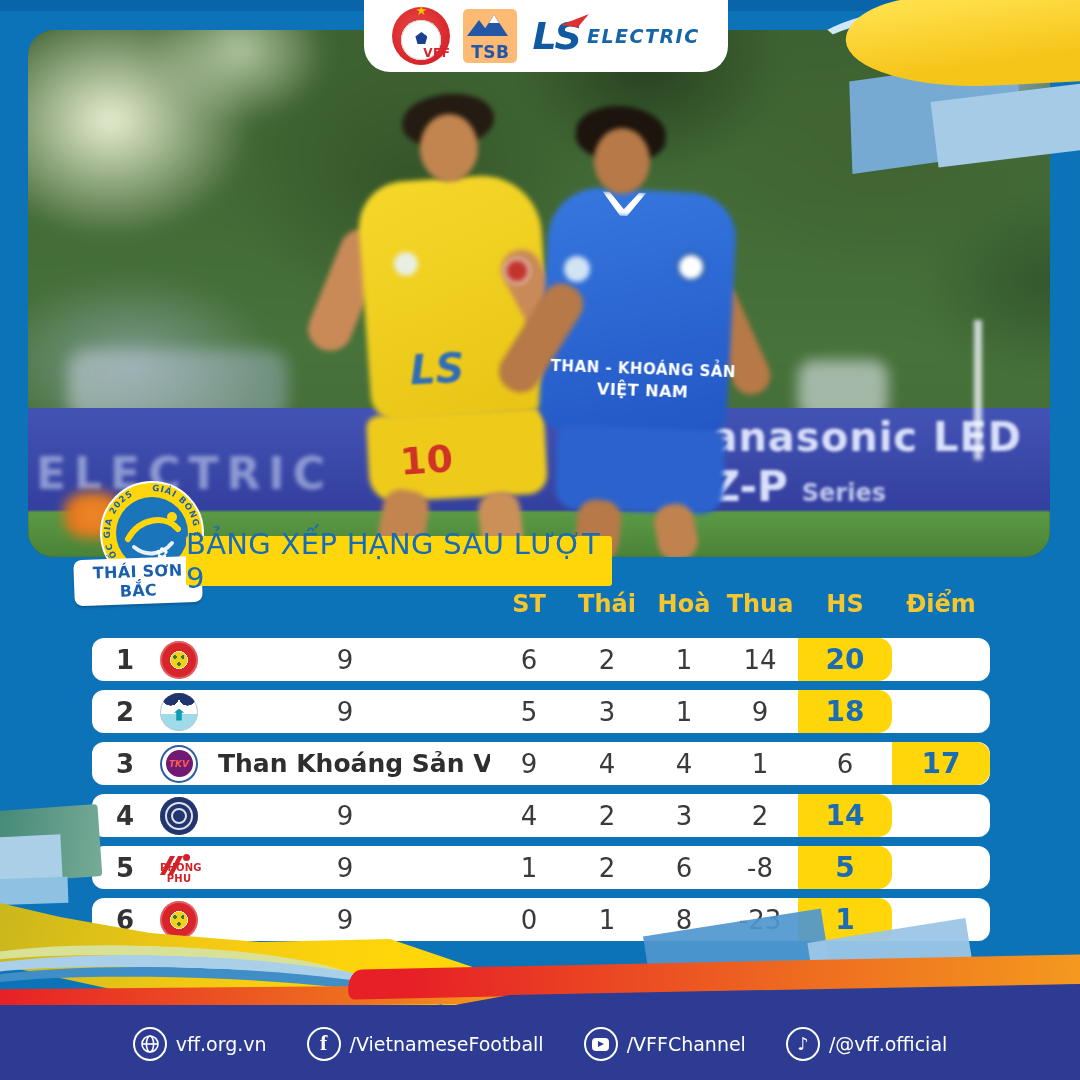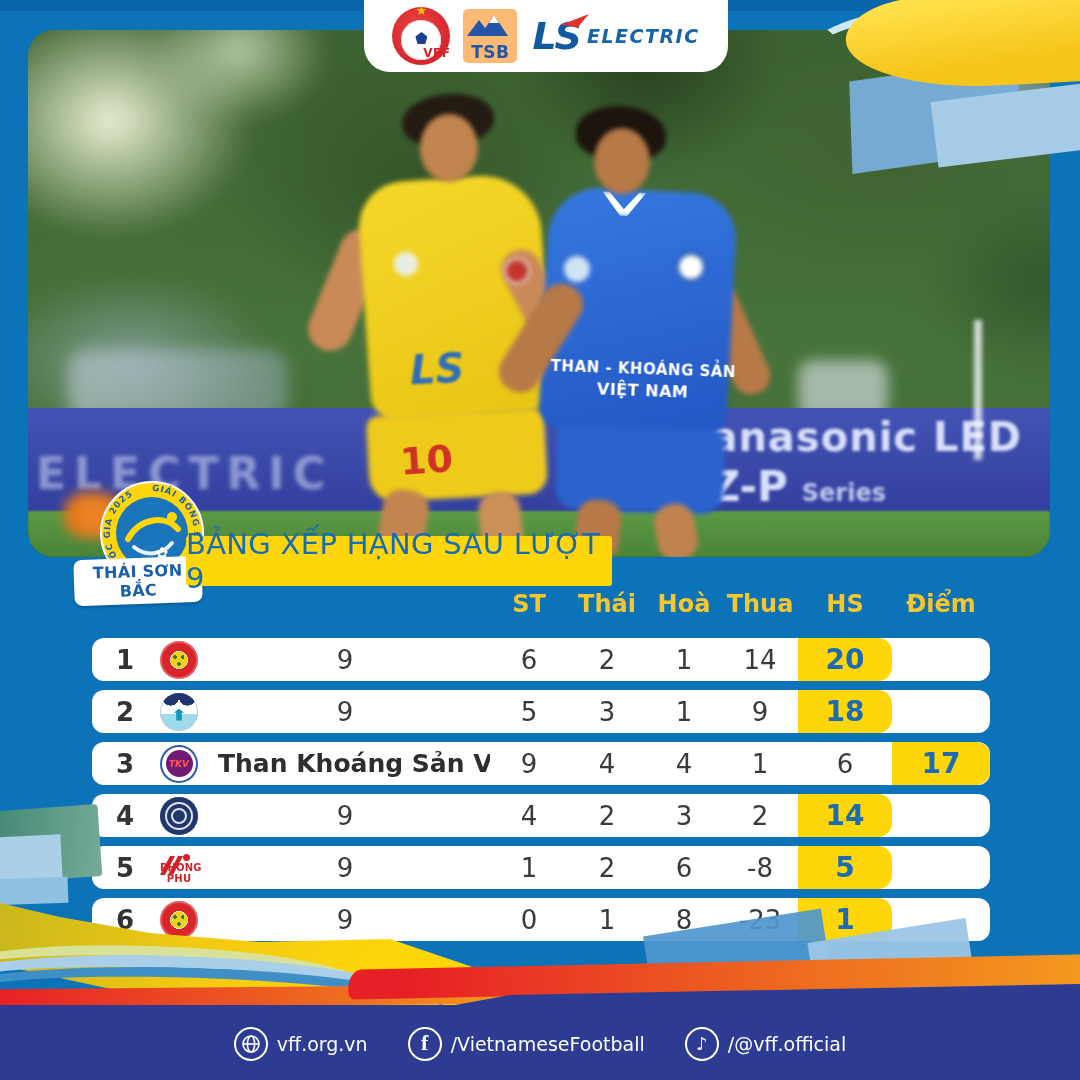--- a/index.html
+++ b/index.html
@@ -379,19 +379,25 @@
       <span>vff.org.vn</span>
     </div>
     <div class="soc">
       <span class="soc-icon">
           <span class="fb-glyph">f</span>
         </span>
       <span>/VietnameseFootball</span>
     </div>
     <div class="soc">
       <span class="soc-icon">
+          <span class="yt-badge"></span>
+        </span>
+      <span>/VFFChannel</span>
+    </div>
+    <div class="soc">
+      <span class="soc-icon">
           <span class="tiktok-glyph">♪</span>
         </span>
       <span>/@vff.official</span>
     </div>
   </div>
 
 </div>
 
 </body></html>

